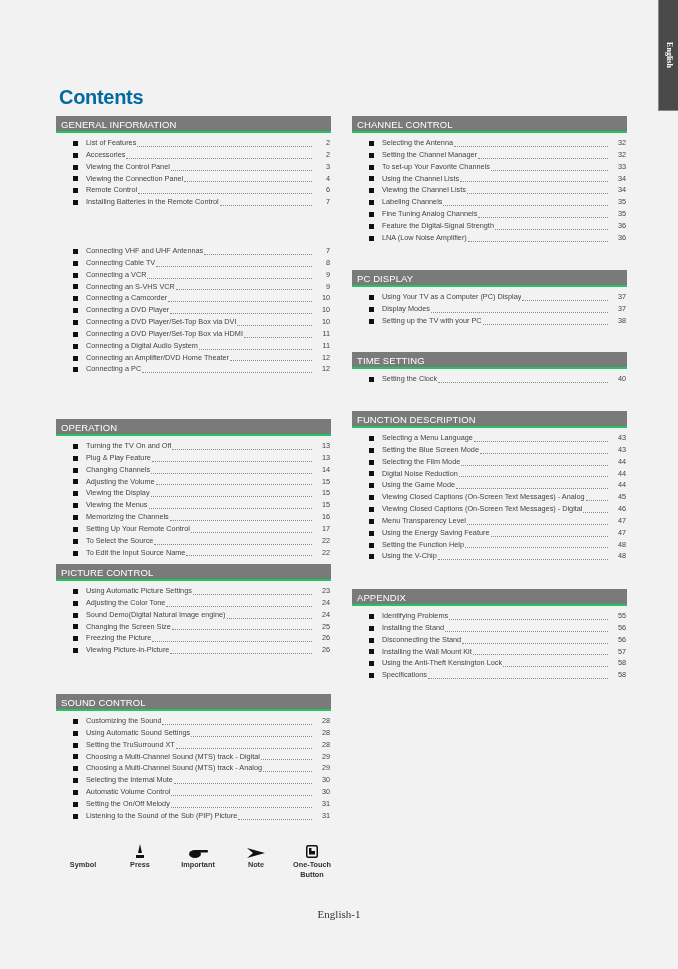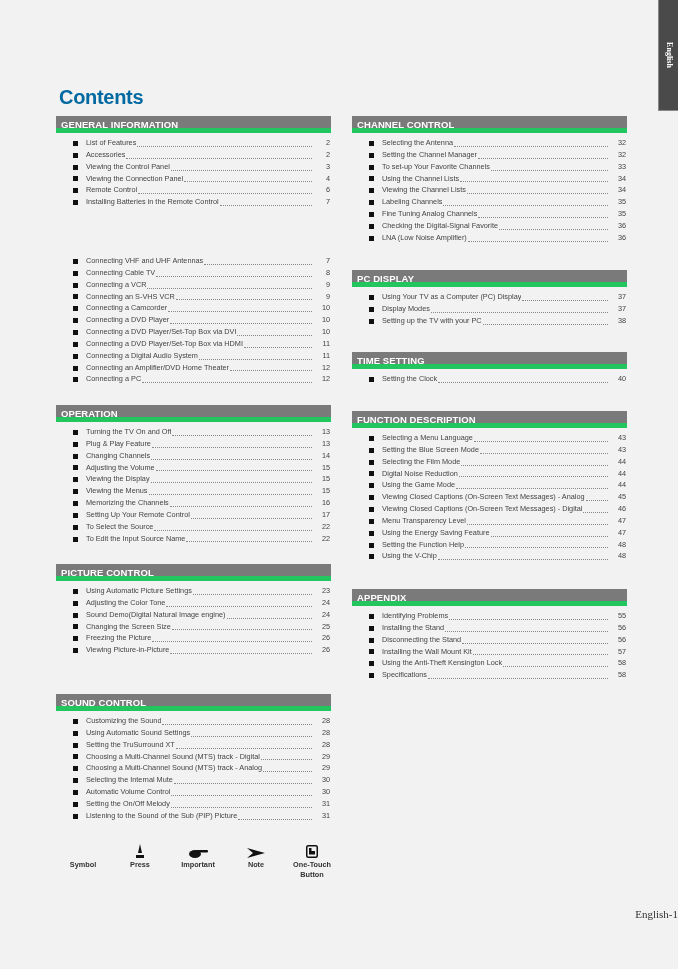--- a/index.html
+++ b/index.html
@@ -20,25 +20,25 @@
   .page-title {
     position: absolute; left: 59px; top: 86px;
     font-size: 20px; font-weight: bold; color: #0369a1; letter-spacing: -0.3px;
   }
 
   .section { position: absolute; width: 275px; }
   .section.left { left: 56px; }
   .section.right { left: 352px; }
 
   .sec-header {
-    height: 17px; background: #7a7a7a; border-bottom: 5px solid #22c55e;
-    color: #fff; font-weight: bold; font-size: 9.5px; line-height: 17px;
+    height: 17px; background: #7a7a7a; border-bottom: 2px solid #22c55e;
+    color: #fff; font-weight: normal; font-size: 9.5px; line-height: 17px;
     padding-left: 5px; letter-spacing: 0.1px;
   }
-  .sec-list { list-style: none; margin-top: 22px; }
+  .sec-list { list-style: none; margin-top: 12px; }
   .sec-list li {
     display: flex; align-items: baseline; height: 11.85px;
     font-size: 7.3px; color: #444; padding-left: 17px; padding-right: 1px;
   }
   .bullet {
     width: 5px; height: 5px; background: #111; flex: 0 0 5px;
     margin-right: 8px; position: relative; top: -0.5px; align-self: center;
   }
   .item-label { white-space: nowrap; flex: 0 1 auto; overflow: hidden; }
   .dots {
@@ -50,21 +50,21 @@
   .legend {
     position: absolute; top: 842px; left: 55px; width: 300px; height: 40px;
   }
   .legend-item {
     position: absolute; text-align: center; font-size: 7.3px; font-weight: bold;
     color: #333; line-height: 10px;
   }
   .legend-icon { height: 16px; display: flex; justify-content: center; align-items: flex-end; margin-bottom: 2px; }
 
   .footer {
-    position: absolute; left: 0; width: 678px; top: 908px; text-align: right;
+    position: absolute; left: 0; width: 678px; top: 908px; text-align: center;
     font-family: "Liberation Serif", serif; font-size: 11px; color: #333;
   }
 </style>
 </head>
 <body>
 
 <div class="side-tab">
   <span>English</span>
 </div>
 
@@ -176,21 +176,21 @@
       </li>
       <li>
         <span class="bullet"></span>
         <span class="item-label">Connecting a PC</span>
         <span class="dots"></span>
         <span class="page-num">12</span>
       </li>
     </ul>
 </div>
 
-<div class="section left" style="top:405px;">
+<div class="section left" style="top:419px;">
   <div class="sec-header">OPERATION</div>
   <ul class="sec-list" style="margin-top:5px;">
       <li>
         <span class="bullet"></span>
         <span class="item-label">Turning the TV On and Off</span>
         <span class="dots"></span>
         <span class="page-num">13</span>
       </li>
       <li>
         <span class="bullet"></span>
@@ -391,21 +391,21 @@
         <span class="page-num">35</span>
       </li>
       <li>
         <span class="bullet"></span>
         <span class="item-label">Fine Tuning Analog Channels</span>
         <span class="dots"></span>
         <span class="page-num">35</span>
       </li>
       <li>
         <span class="bullet"></span>
-        <span class="item-label">Checking the Digital-Signal Favorite</span>
+        <span class="item-label">Feature the Digital-Signal Strength</span>
         <span class="dots"></span>
         <span class="page-num">36</span>
       </li>
       <li>
         <span class="bullet"></span>
         <span class="item-label">LNA (Low Noise Amplifier)</span>
         <span class="dots"></span>
         <span class="page-num">36</span>
       </li>
     </ul>

